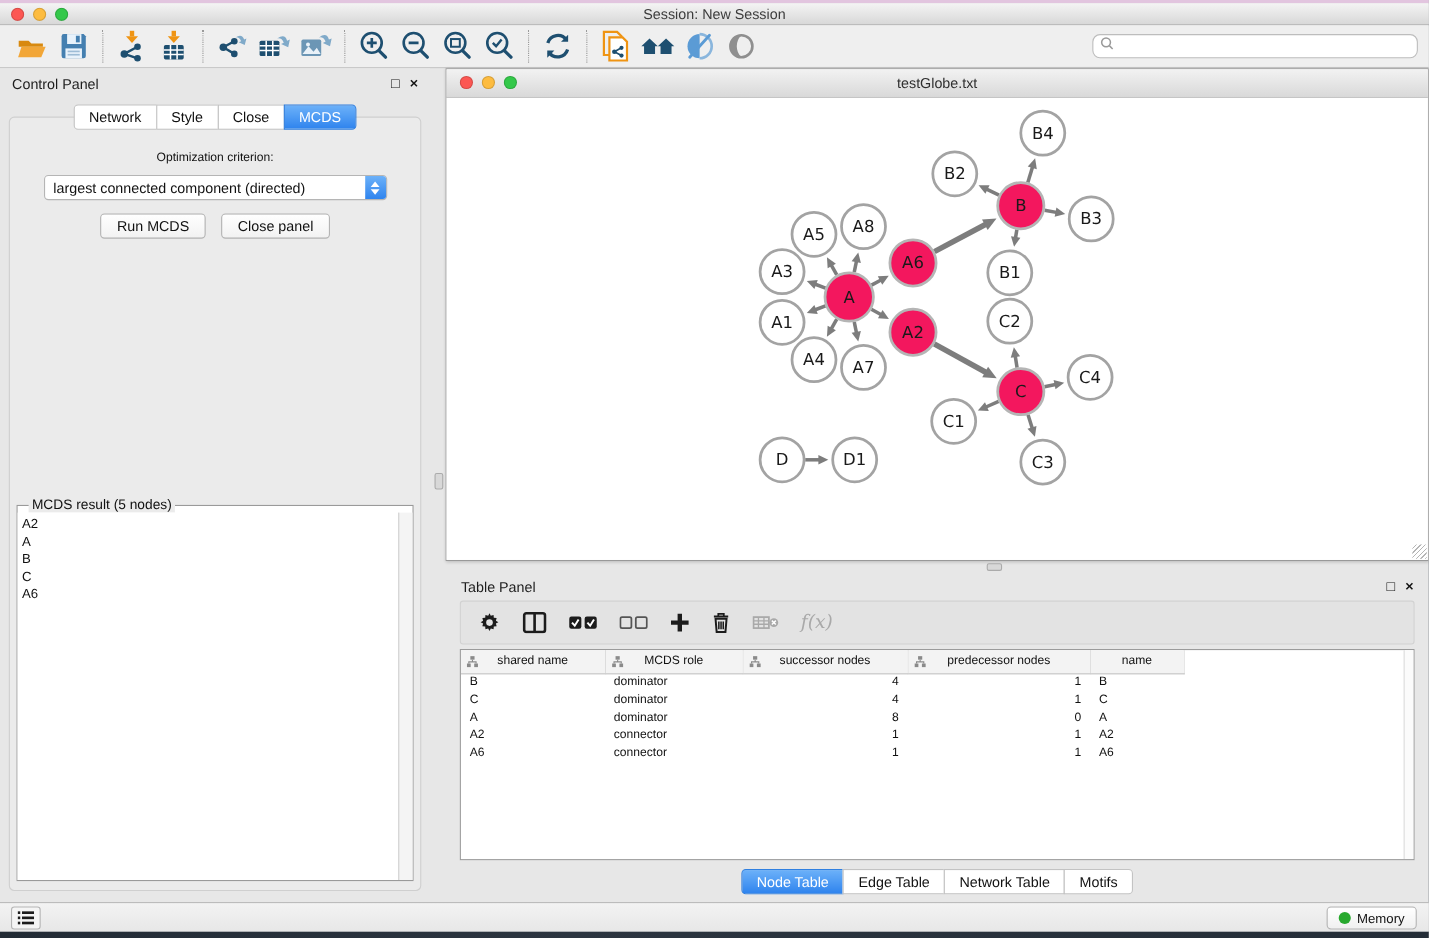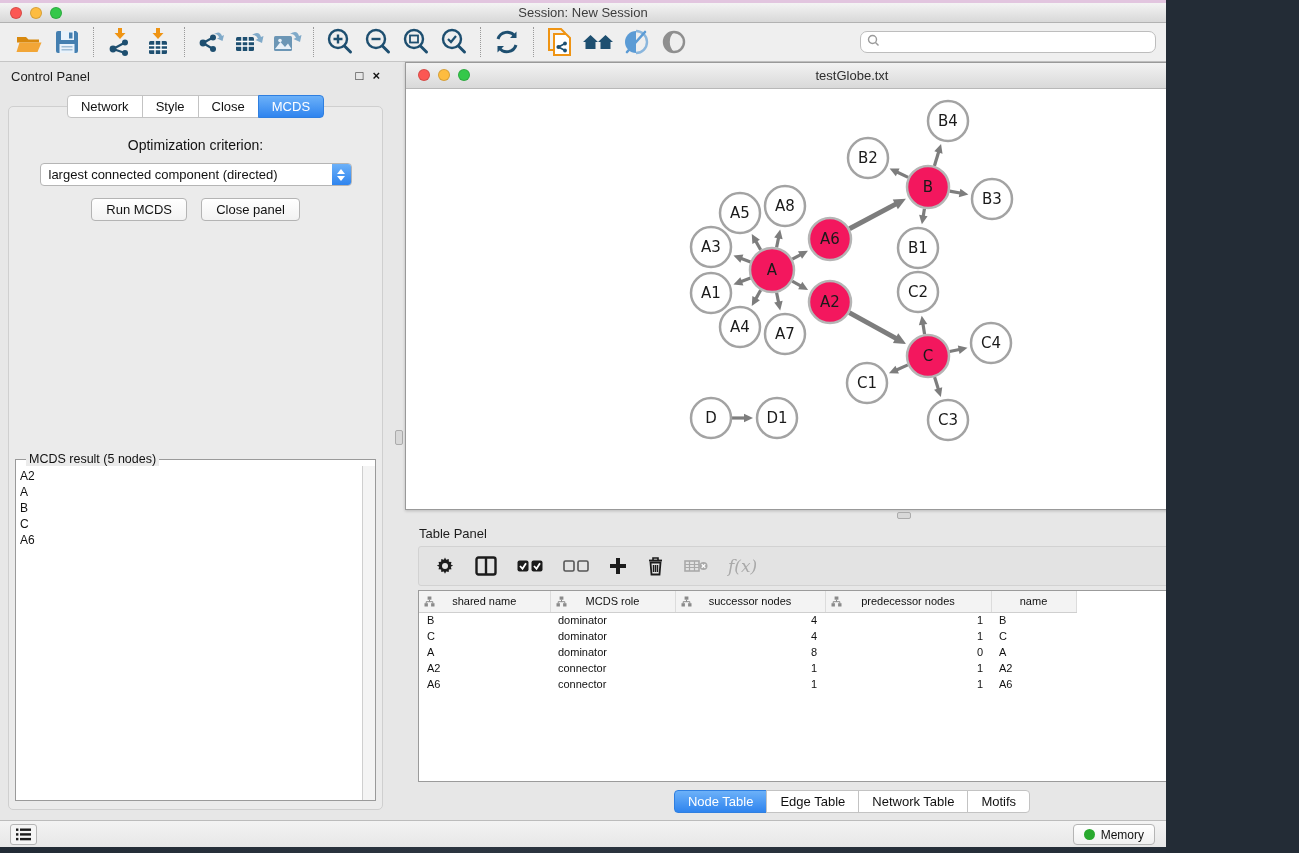--- a/index.html
+++ b/index.html
@@ -1,17 +1,17 @@
 <!DOCTYPE html>
 <html><head>
 <meta charset="utf-8">
 <style>
   * { margin:0; padding:0; box-sizing:border-box; }
   html,body { background:#232c36; }
-  #app { position:relative; width:1166px; height:853px; background:#e7e7e7;
+  #app { position:relative; width:1299px; height:853px; background:#e7e7e7;
          font-family:"Liberation Sans", sans-serif; overflow:hidden; }
 
   
   .top-strip { position:absolute; top:0; left:0; right:0; height:3px; background:#e2c5df; }
   .titlebar { position:absolute; top:3px; left:0; right:0; height:20px;
               background:linear-gradient(#f4f4f4,#d8d8d8); border-bottom:1px solid #b2b2b2; }
   .titlebar .title { text-align:center; font-size:13px; color:#3c3c3c; line-height:19px; }
   .lights { position:absolute; left:10px; top:4px; display:flex; gap:8px; }
   .light { width:12px; height:12px; border-radius:50%; border:1px solid rgba(0,0,0,.15); }
 
@@ -33,21 +33,21 @@
   .ph-btns { margin-left:auto; display:flex; gap:9px; align-items:center; }
   .ph-btn { font-size:13px; color:#111; font-weight:bold; line-height:12px; }
   .ctl-tabs { position:absolute; top:33px; left:0; right:0; display:flex; justify-content:center; z-index:2; }
   .tab { background:#fff; border:1px solid #c3c3c3; margin-left:-1px; padding:3px 13px;
          font-size:13px; color:#111; }
   .tab:first-child { border-radius:4px 0 0 4px; margin-left:0; }
   .tab:last-child  { border-radius:0 4px 4px 0; }
   .tab.active { background:linear-gradient(#6cb1f9,#2f84ee); border-color:#2f7fe0; color:#fff; }
   .ctl-body { position:absolute; left:8px; right:8px; top:44px; bottom:10px; background:#ebebeb;
               border:1px solid #cfcfcf; border-radius:5px; }
-  .opt-label { text-align:center; margin-top:30px; font-size:14px; color:#111; }
+  .opt-label { text-align:center; margin-top:30px; font-size:11px; color:#111; }
   .dropdown { width:312px; height:23px; margin:10px auto 0; background:#fff; border:1px solid #b5b5b5;
               border-radius:4px; display:flex; align-items:center; position:relative; }
   .dropdown .dd-text { flex:1; font-size:13px; color:#111; padding-left:8px; white-space:nowrap; overflow:hidden; }
   .dd-stepper { width:19px; height:21px; background:linear-gradient(#6cb1f9,#2f84ee); border-radius:0 3px 3px 0;
                 display:flex; flex-direction:column; align-items:center; justify-content:center; gap:2px; }
   .dd-up { width:0;height:0;border-left:4px solid transparent;border-right:4px solid transparent;border-bottom:5px solid #fff; }
   .dd-dn { width:0;height:0;border-left:4px solid transparent;border-right:4px solid transparent;border-top:5px solid #fff; }
   .btn-row { display:flex; justify-content:center; gap:14px; margin-top:12px; }
   .btn { background:linear-gradient(#ffffff,#f2f2f2); border:1px solid #b4b4b4; border-radius:4px;
          font-size:13px; color:#111; padding:3px 14px; min-width:96px; text-align:center; }

